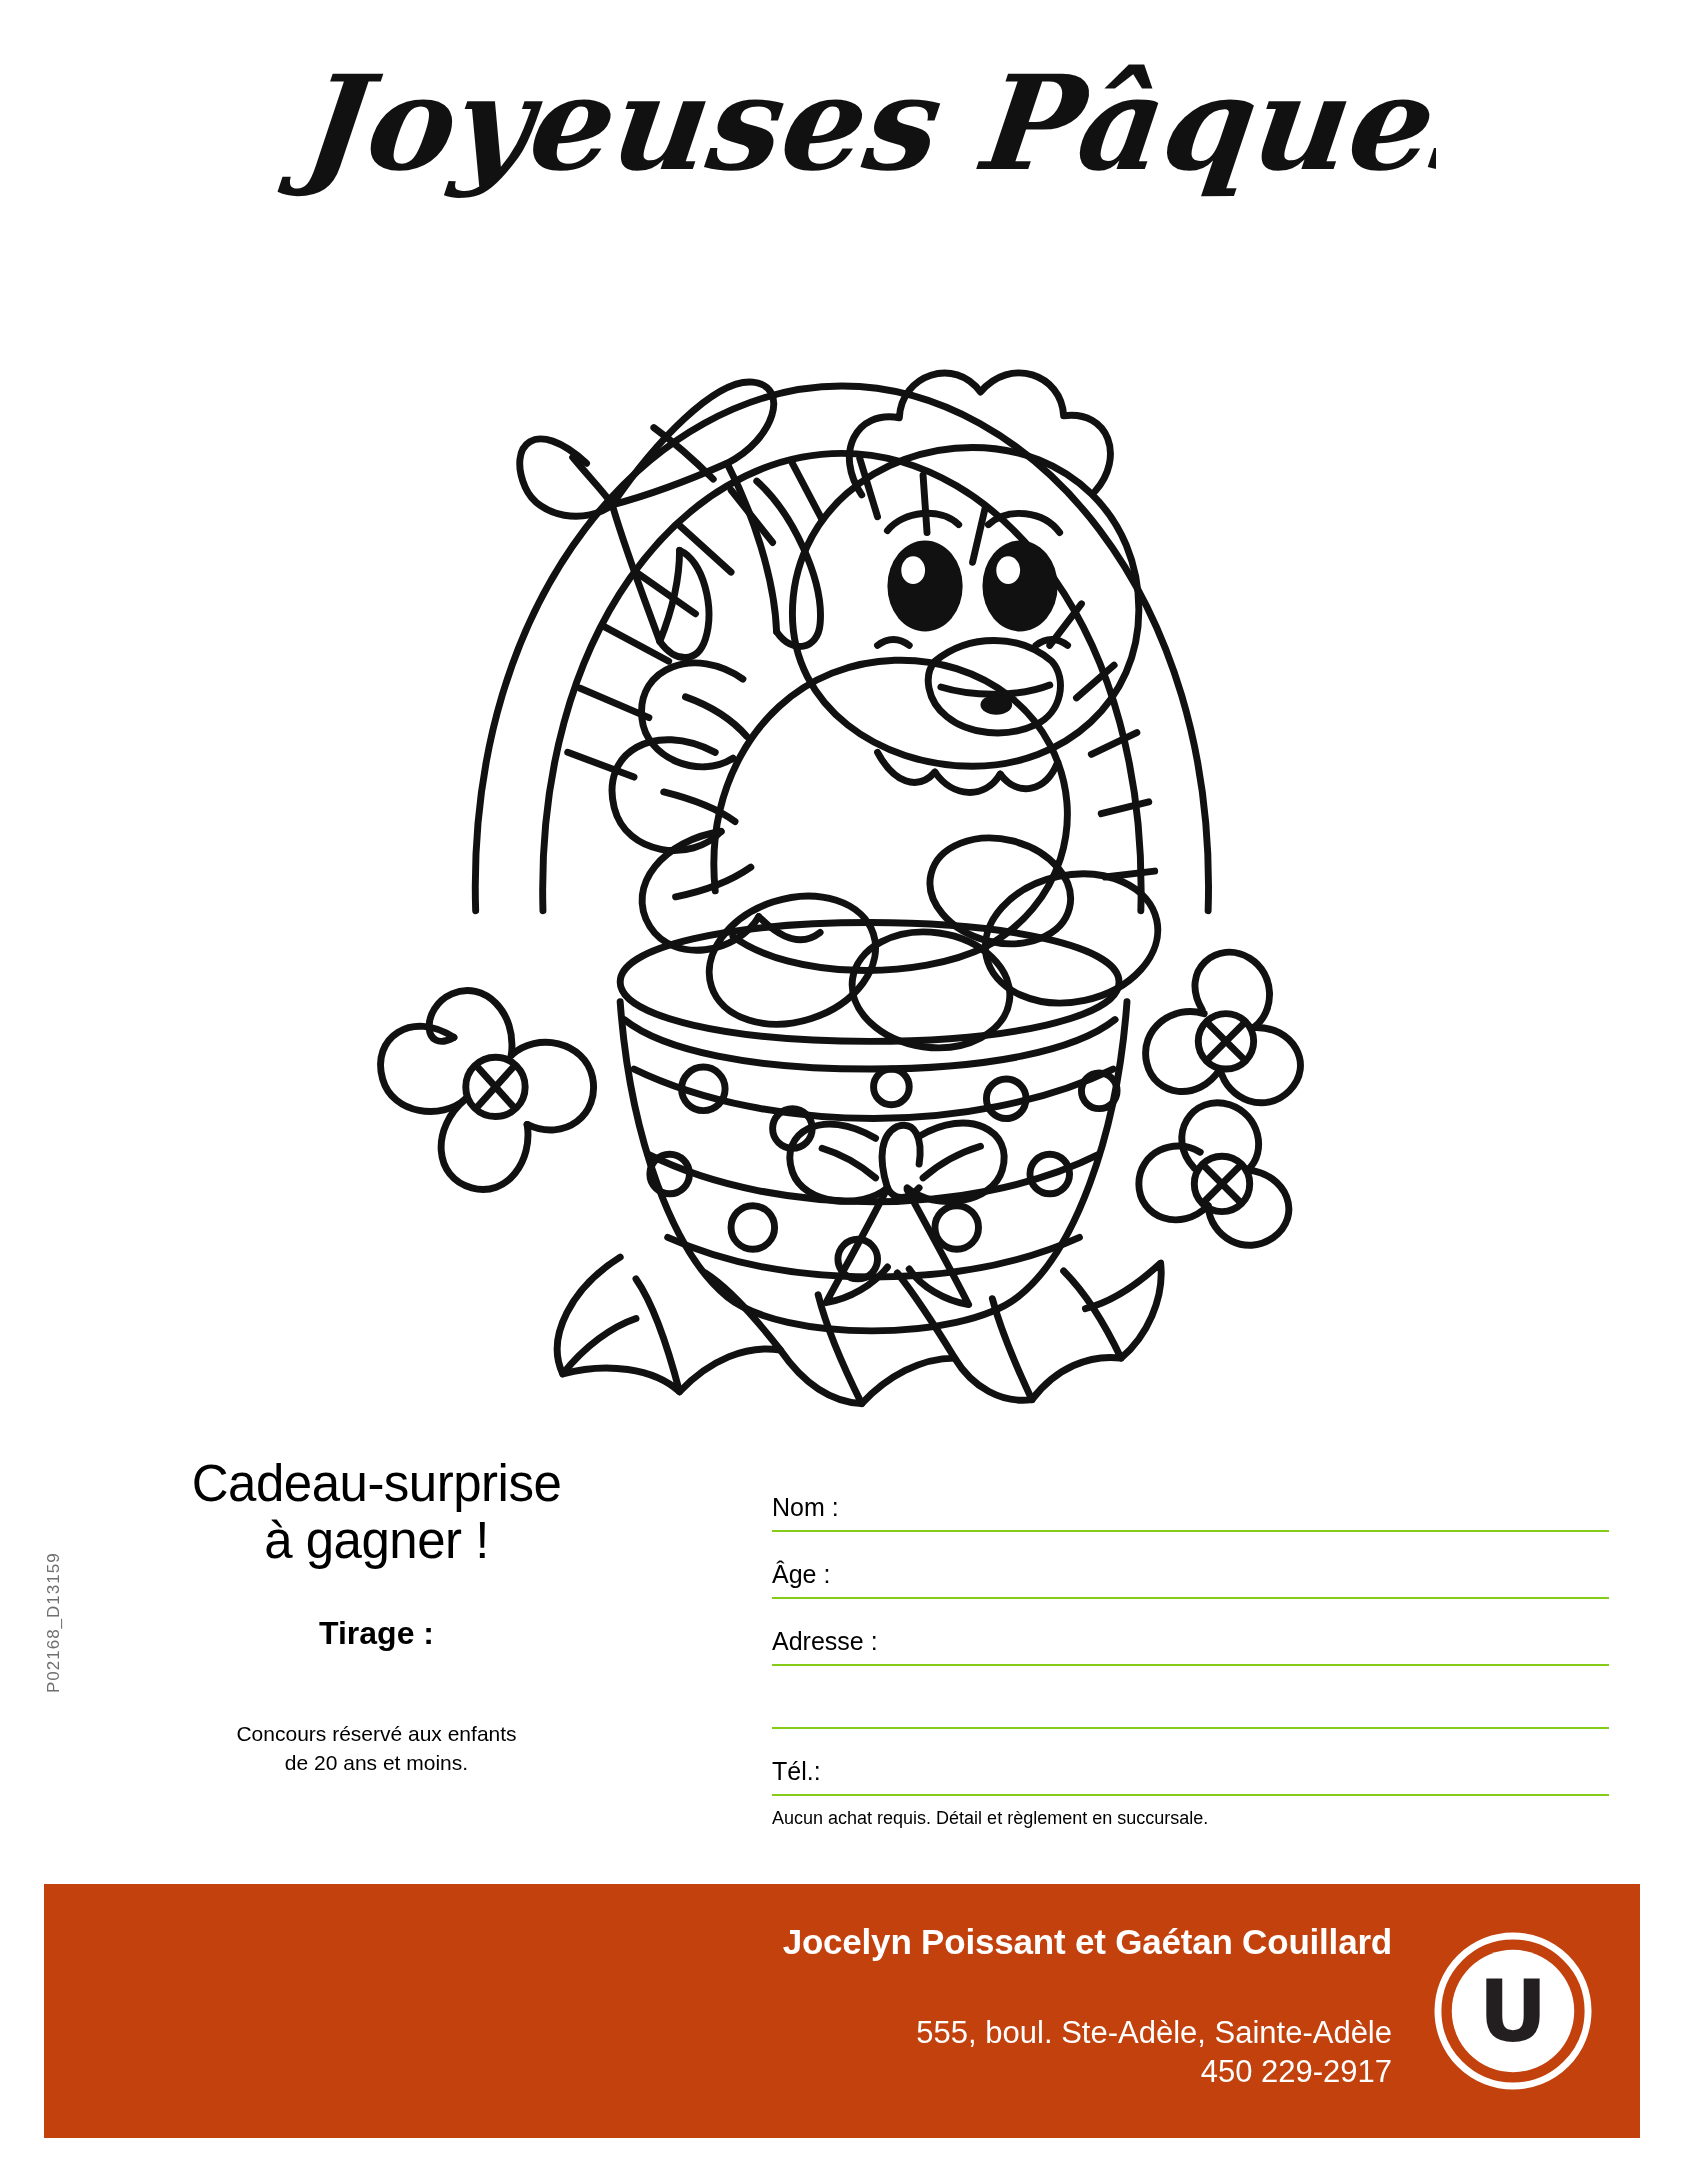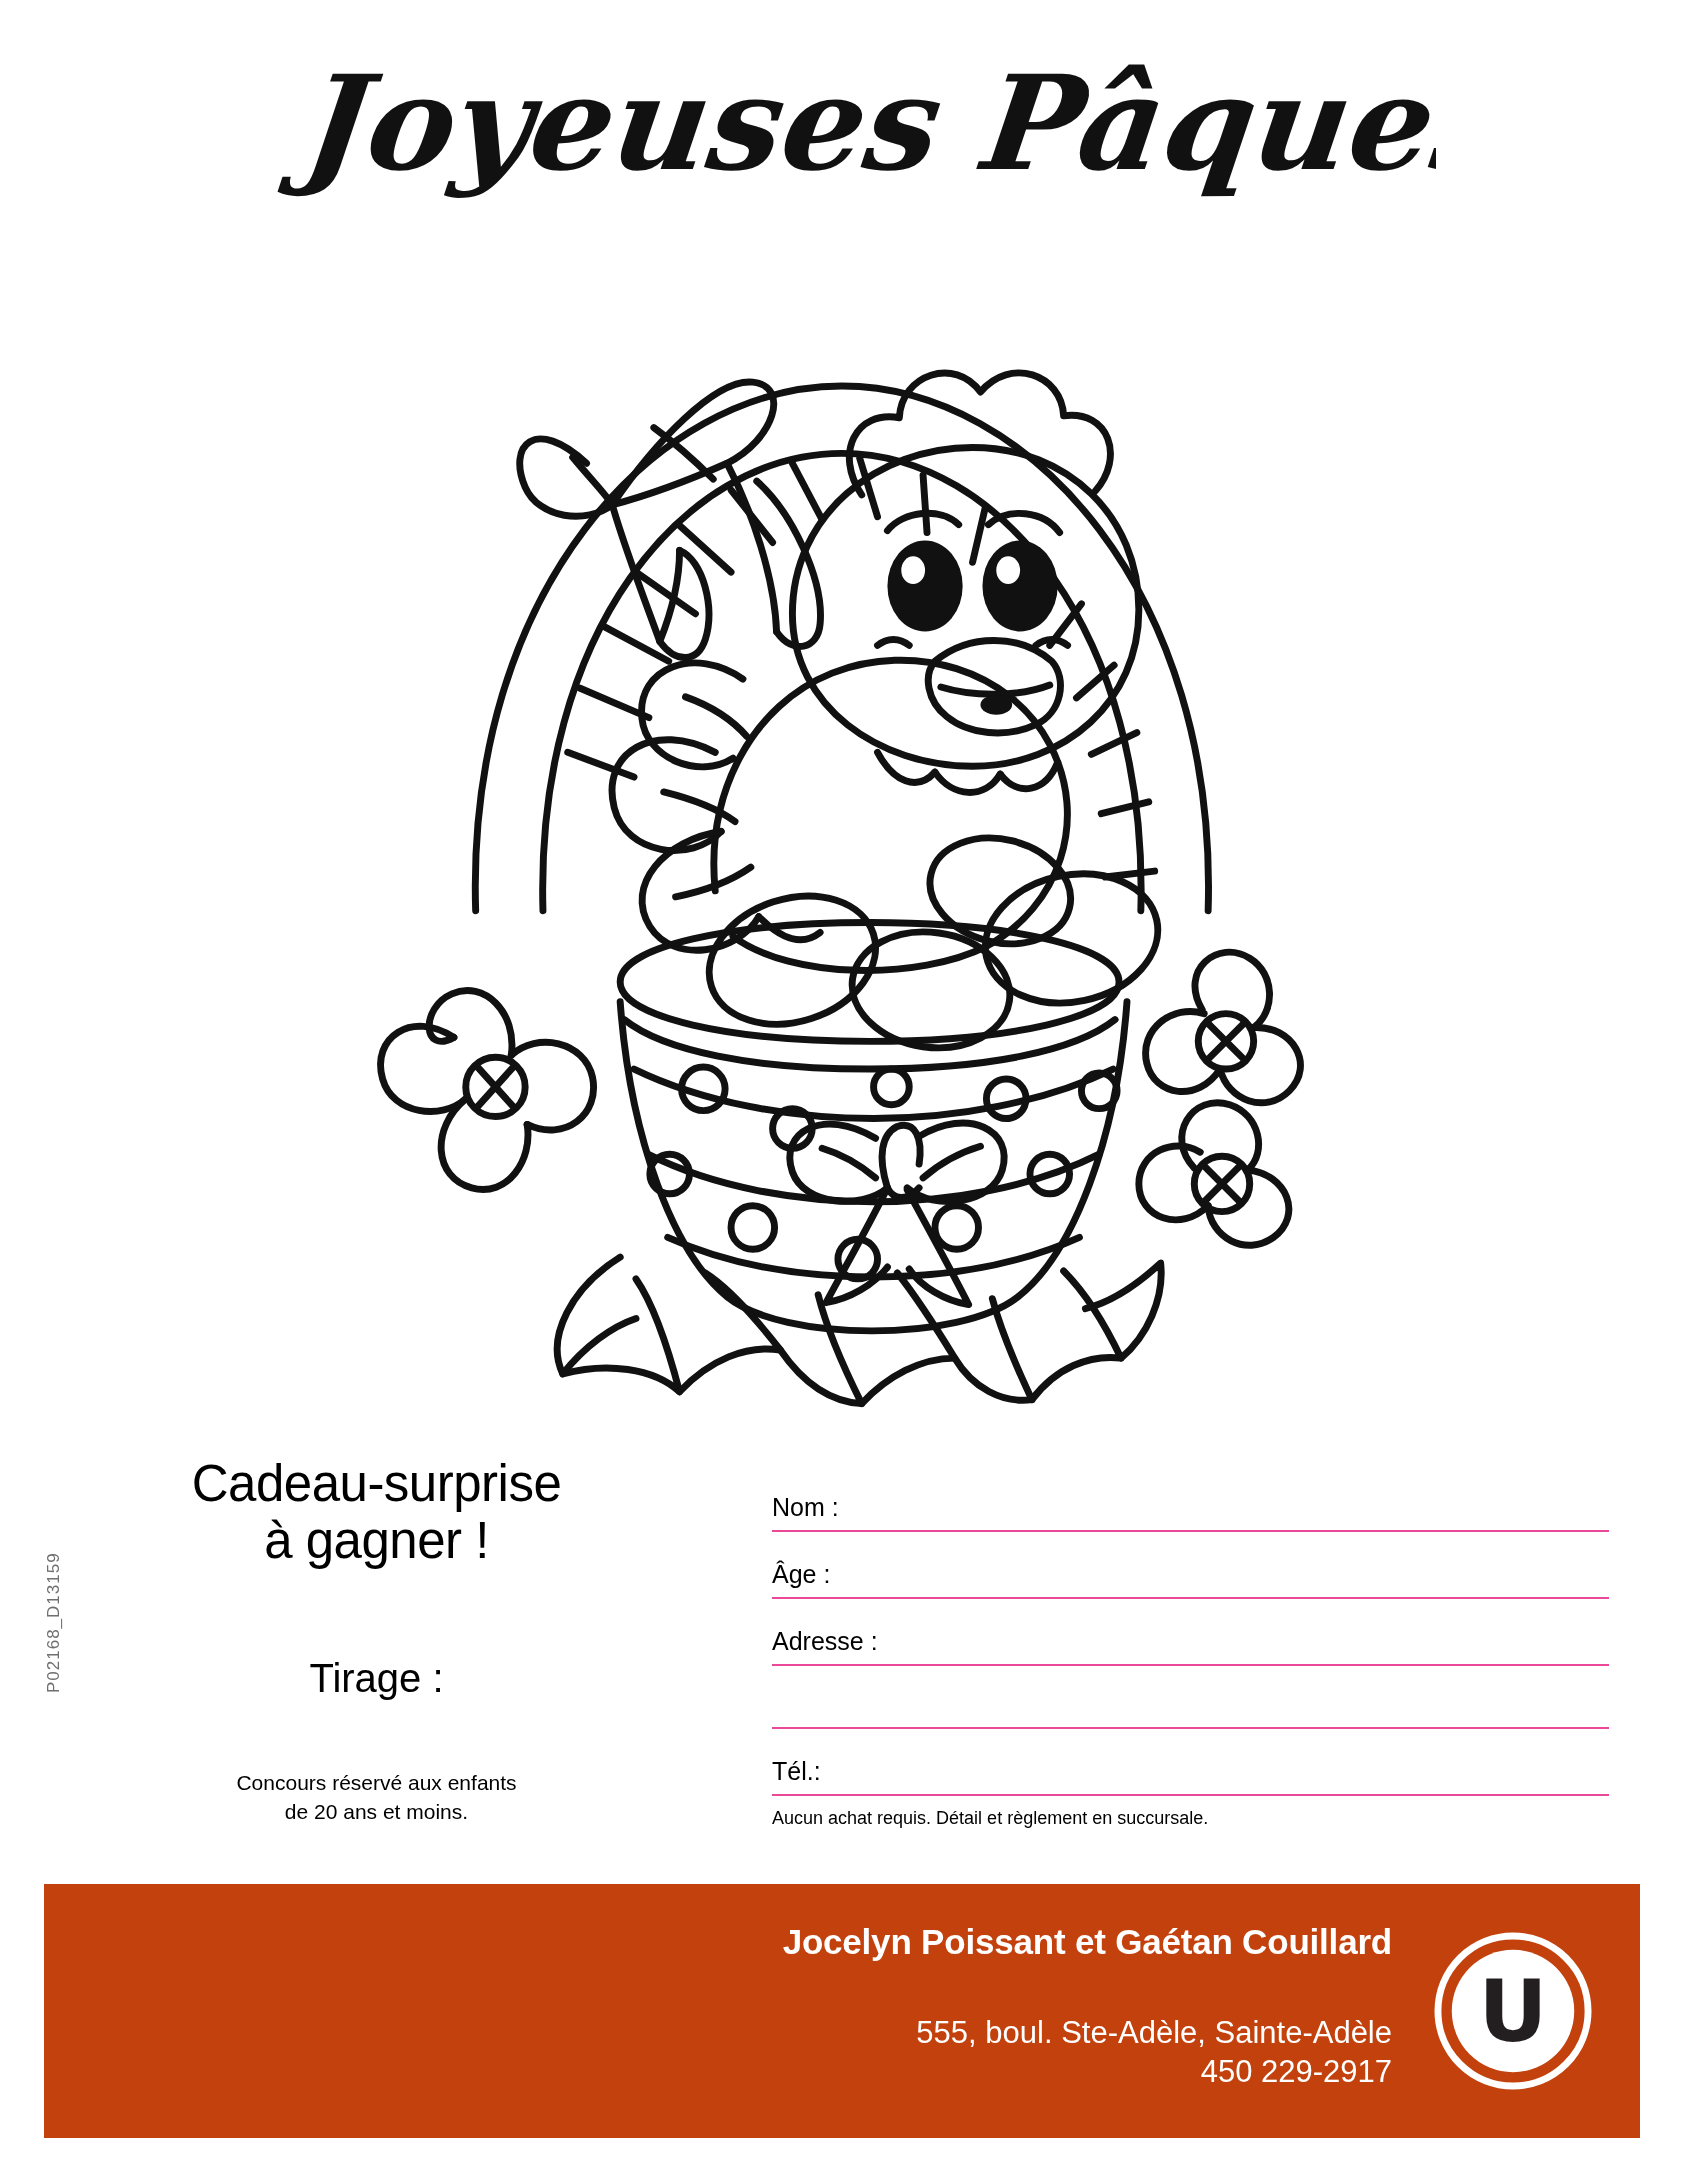--- a/index.html
+++ b/index.html
@@ -66,41 +66,41 @@
     width: 515px;
     text-align: center;
   }
   #promo .headline {
     font-size: 51px;
     font-weight: normal;
     line-height: 1.12;
     letter-spacing: -0.5px;
   }
   #promo .draw-label {
-    margin-top: 87px;
-    font-size: 40px;
-    font-weight: normal;
+    margin-top: 46px;
+    font-size: 32px;
+    font-weight: bold;
   }
   #promo .fineprint {
     margin-top: 68px;
     font-size: 21px;
     line-height: 1.35;
   }
 
   
   #coupon {
     position: absolute;
     left: 772px;
     top: 1465px;
     width: 837px;
   }
   .field {
     position: relative;
     height: 65px;
-    border-bottom: 2px solid #ec4899;
+    border-bottom: 2px solid #84cc16;
   }
   .field .lbl {
     position: absolute;
     left: 0;
     bottom: 8px;
     font-size: 25px;
   }
   .field.blank { height: 61px; }
   .disclaimer {
     margin-top: 12px;

